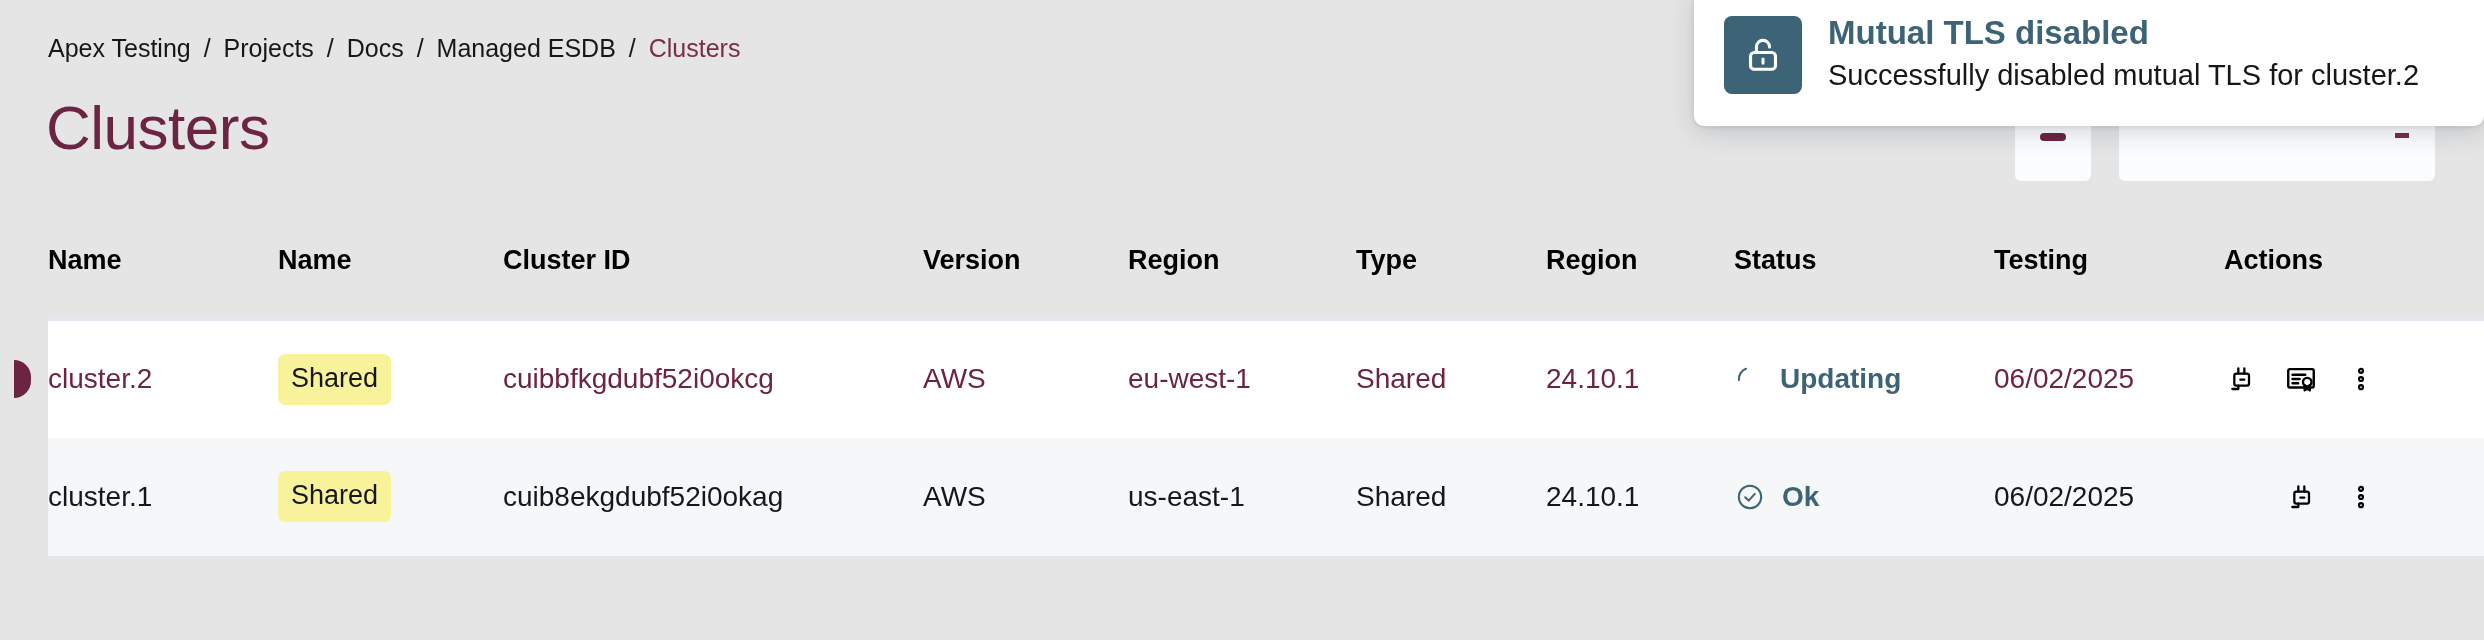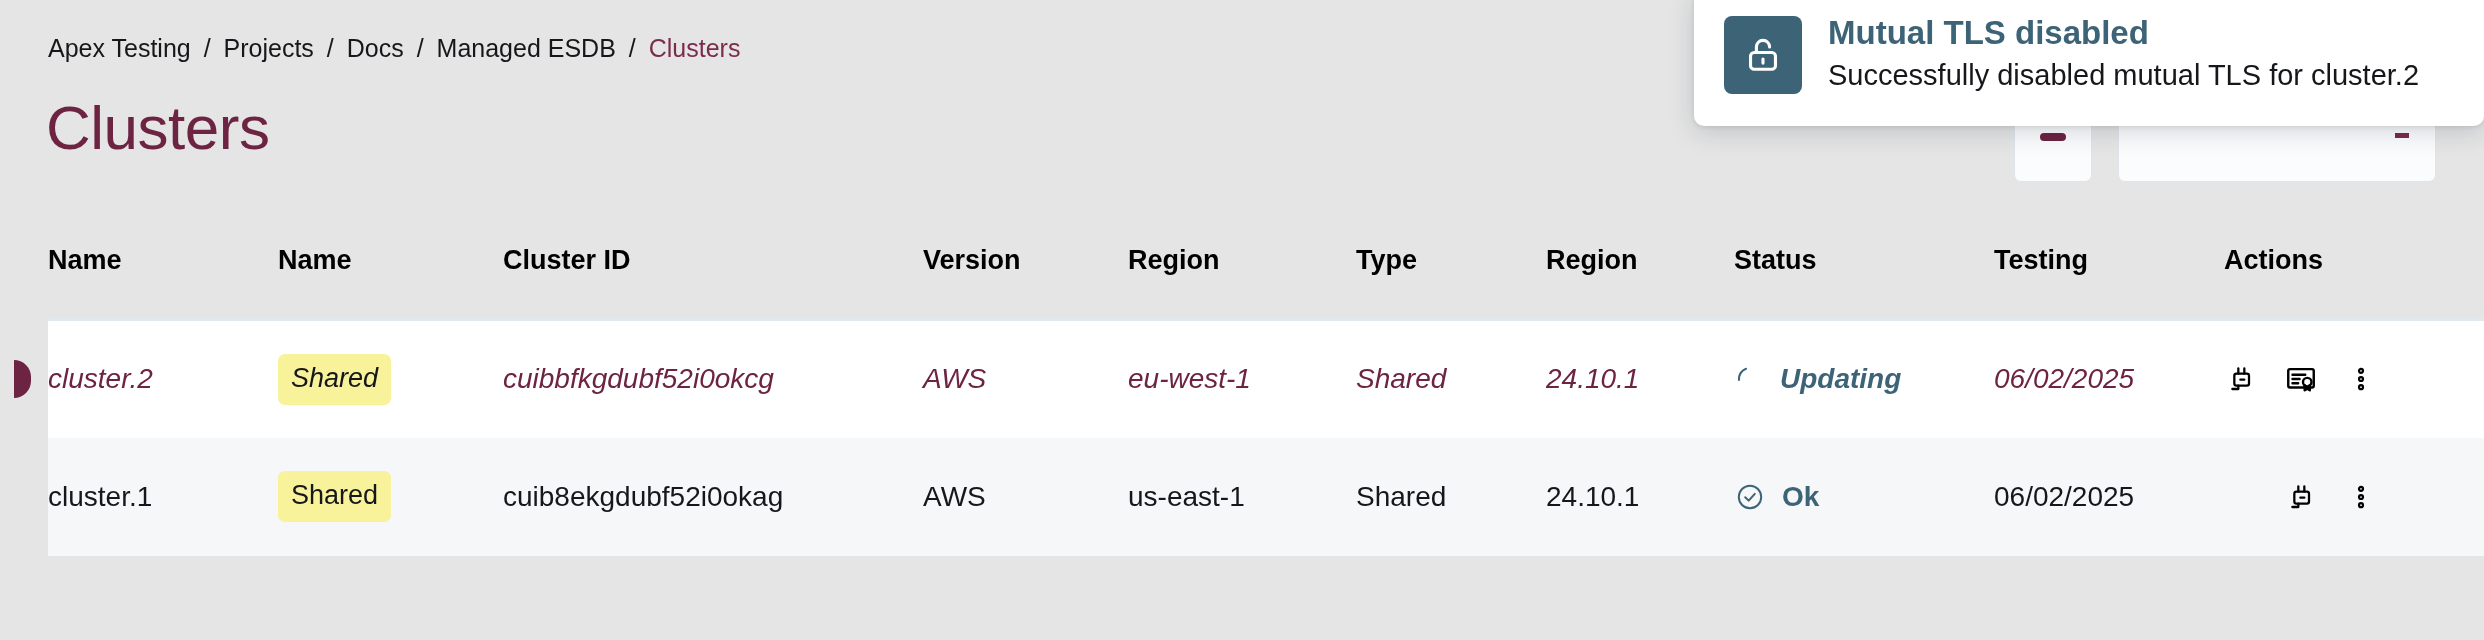--- a/index.html
+++ b/index.html
@@ -101,21 +101,21 @@
     font-size: 27px;
     font-weight: 700;
     color: #000000;
     padding: 0 0 42px 0;
     white-space: nowrap;
     margin-top: 10px;
   }
   .tbl thead tr { border-bottom: 3px solid #e2e8ef; }
 
   .tbl tbody tr { height: 118px; }
-  .tbl tbody tr.row-hover { background: #ffffff; font-style: italic; }
+  .tbl tbody tr.row-hover { background: #ffffff; }
   .tbl tbody tr.row-alt   { background: #f5f7f9; }
 
   .tbl tbody td {
     font-size: 28px;
     color: #16171a;
     vertical-align: middle;
     white-space: nowrap;
     padding: 0;
   }
   tr.row-hover td { color: #6d2342; }

